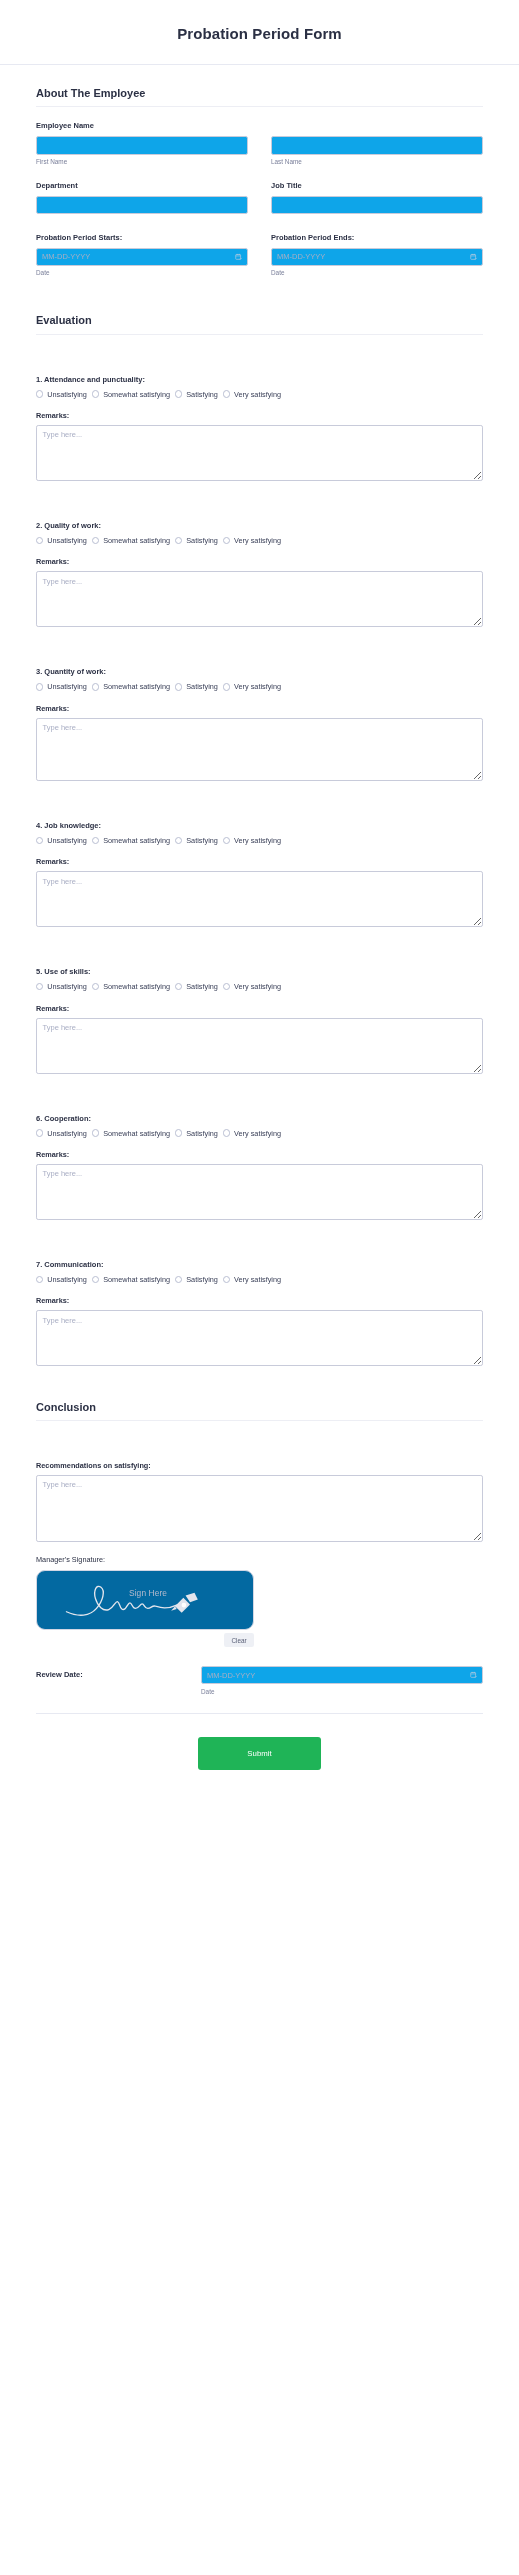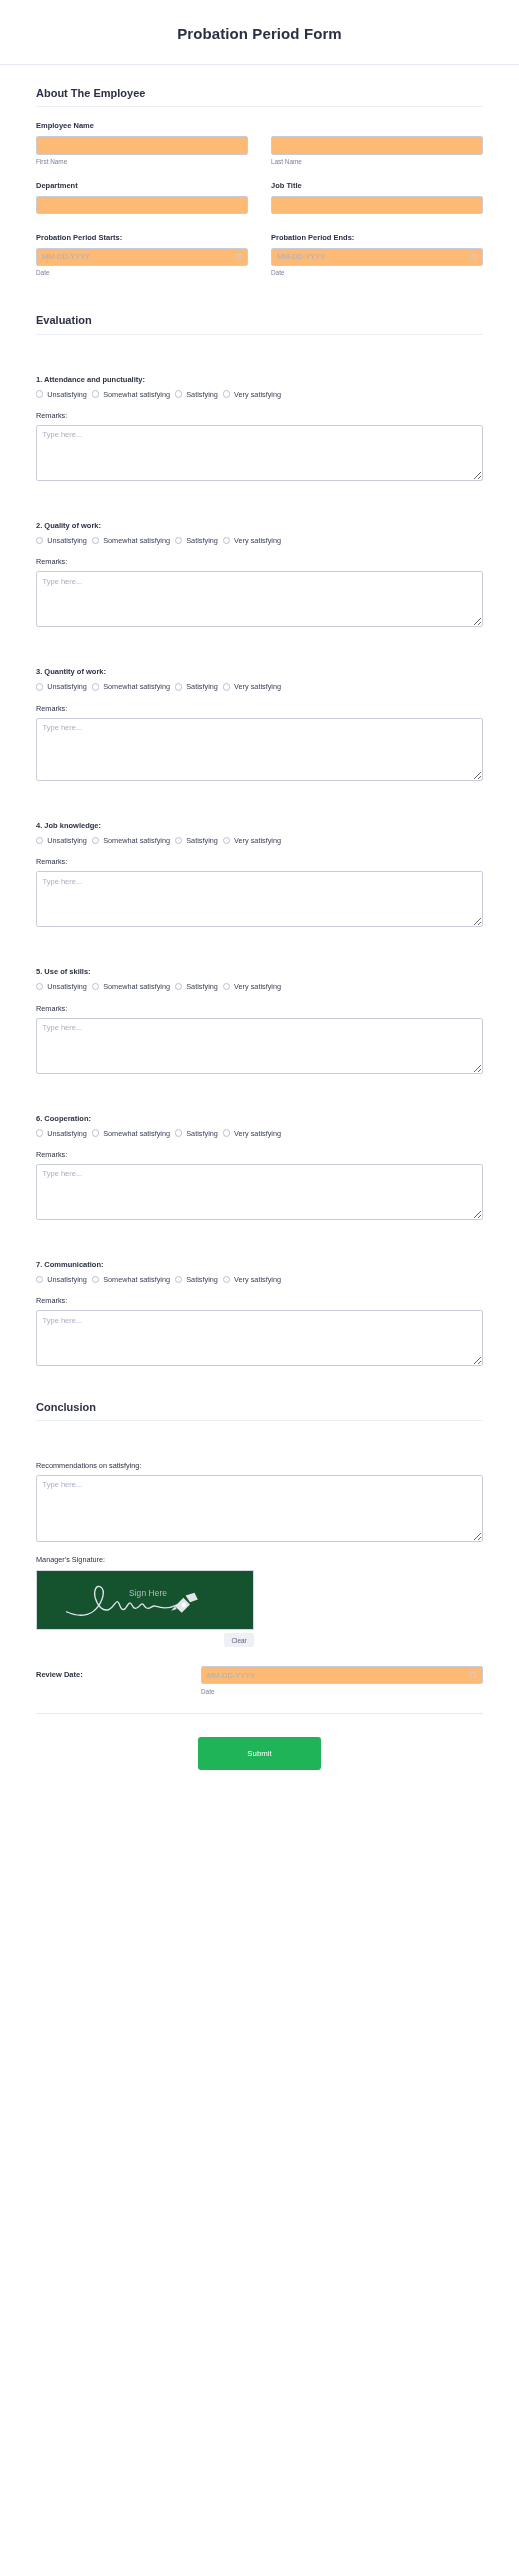--- a/index.html
+++ b/index.html
@@ -67,21 +67,21 @@
     margin-top: 3.3px;
     display: block;
     line-height: 1.3;
   }
 
   .text-input {
     width: 100%;
     height: 18.4px;
     border: 0.6px solid #c8cbda;
     border-radius: 2.2px;
-    background: #fdba74;
+    background: #0ea5e9;
     padding: 2.2px 5px;
     font-size: 7.5px;
     font-family: "Liberation Sans", sans-serif;
     color: #2b3044;
     outline: none;
   }
   .text-input::placeholder { color: #a9aec4; }
 
   .date-wrap { position: relative; }
   .date-wrap .text-input { padding-right: 16.7px; }
@@ -126,21 +126,21 @@
   .radio-label {
     font-size: 7.3px;
     color: #3b4159;
     margin-left: 3.9px;
     white-space: nowrap;
   }
 
   .remarks-label {
     font-size: 7.3px;
     color: #2b3044;
-    font-weight: normal;
+    font-weight: bold;
     display: block;
     margin-bottom: 5px;
   }
   .textarea {
     width: 100%;
     border: 0.6px solid #c8cbda;
     border-radius: 2.2px;
     background: #fff;
     padding: 4.5px 5.6px;
     font-size: 7.5px;
@@ -159,22 +159,22 @@
     font-size: 7.3px;
     color: #2b3044;
     font-weight: normal;
     display: block;
     margin-bottom: 5.6px;
   }
   .sig-pad {
     width: 218px;
     height: 60px;
     border: 0.6px solid #d3d7e4;
-    border-radius: 1px;
-    background: #14532d;
+    border-radius: 9px;
+    background: #0369a1;
     position: relative;
     overflow: hidden;
     cursor: crosshair;
   }
   .sig-inner {
     position: absolute;
     left: 0; top: 0; right: 0; bottom: 0;
     display: flex;
     align-items: center;
     justify-content: center;

